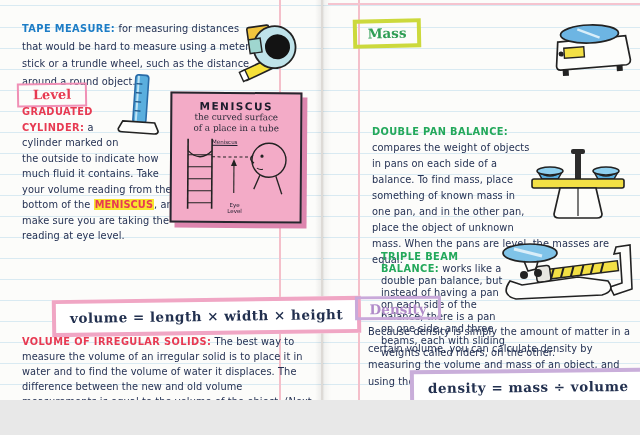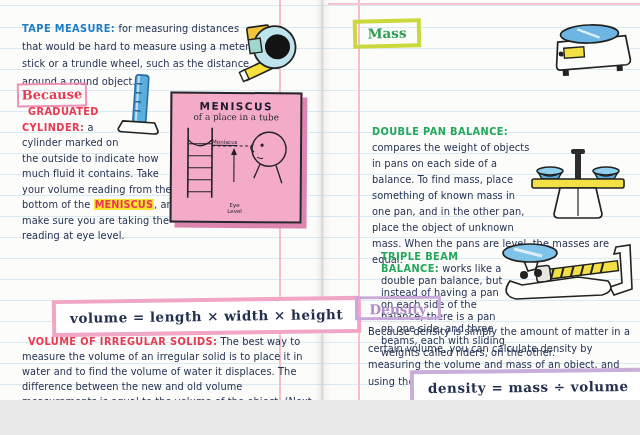--- a/index.html
+++ b/index.html
@@ -15,21 +15,21 @@
   }
   .vline{position:absolute;top:0;bottom:0;width:2px;}
   .margin-pink{background:#f4bfca;width:1.5px;}
   .spine{left:315px;width:16px;background:linear-gradient(90deg,rgba(0,0,0,0),rgba(0,0,0,0.07) 45%,rgba(0,0,0,0.10) 50%,rgba(0,0,0,0.04) 60%,rgba(0,0,0,0));}
   .spine-edge{left:321px;width:1.5px;background:#dddad6;}
   .topline{position:absolute;left:328px;top:3px;width:312px;height:1.5px;background:#f5c4cf;}
 
   .sec{position:absolute;font-size:9.8px;line-height:16px;letter-spacing:0.1px;}
   .term{font-weight:bold;letter-spacing:0.4px;}
   .t-blue{color:#1d7dc6;}
-  .t-red{color:#e73a52;margin-left:6px;}
+  .t-red{color:#e73a52;}
   .t-green{color:#23a85b;}
   .hl{background:#f9e52f;color:#e73a52;font-weight:bold;padding:0 1px;}
 
   .title-box{
     position:absolute;background:transparent;
     font-family:"DejaVu Serif","Liberation Serif",serif;
     font-weight:bold;text-align:center;
   }
   .volume-box{left:17px;top:83px;width:66px;padding:2px 0 3px;border:2.5px solid #f090b6;color:#e73a52;font-size:13px;transform:rotate(-1deg);}
   .mass-box{left:353px;top:19px;width:60px;padding:2px 0 3px;border:4px solid #ccd93c;color:#2f9e55;font-size:13.5px;transform:rotate(-1.2deg);}
@@ -81,21 +81,21 @@
       <polygon points="2,50 28,42 31,52 5,60" fill="#f6e13a" stroke="#222" stroke-width="1.6"></polygon>
       <rect x="0" y="50" width="6" height="10" fill="#fff" stroke="#222" stroke-width="1.4" transform="rotate(-17 3 55)"></rect>
       <rect x="12" y="8" width="22" height="13" rx="2" fill="#f2c53d" stroke="#222" stroke-width="1.6"></rect>
       <circle cx="37" cy="31" r="21" fill="#bfe3ea" stroke="#222" stroke-width="1.8"></circle>
       <circle cx="40" cy="31" r="12.5" fill="#131313"></circle>
       <rect x="12" y="20" width="12" height="14" fill="#9fd6cf" stroke="#222" stroke-width="1.4"></rect>
     </g>
   </svg>
 
   <div class="title-box volume-box">
-    <span>Because</span>
+    <span>Level</span>
   </div>
 
   <p class="sec" style="left:22px;top:104px;width:158px;line-height:15.5px;margin:0;">
     <span class="spacer" style="width:44px;height:40px;"></span>
     <span class="term t-red">GRADUATED CYLINDER:</span>
     <span>a cylinder marked on the outside to indicate how much fluid it contains. Take your volume reading from the bottom of the</span>
     <span class="hl">MENISCUS</span><span>, and make sure you are taking the reading at eye level.</span>
   </p>
 
   <svg class="icon" style="left:114px;top:72px;" width="52" height="64" viewBox="0 0 52 64">
@@ -105,20 +105,21 @@
       <line x1="21" y1="12" x2="27" y2="12" stroke="#1d4f80" stroke-width="1.2"></line>
       <line x1="21" y1="21" x2="27" y2="21" stroke="#1d4f80" stroke-width="1.2"></line>
       <line x1="21" y1="30" x2="27" y2="30" stroke="#1d4f80" stroke-width="1.2"></line>
       <line x1="21" y1="39" x2="27" y2="39" stroke="#1d4f80" stroke-width="1.2"></line>
       <path d="M10,50 h32 l4,8 q0,3 -4,3 h-32 q-4,0 -4,-3 z" fill="#fdfdfb" stroke="#222" stroke-width="1.6"></path>
     </g>
   </svg>
 
   <div class="meniscus-box">
     <div class="mb-title">MENISCUS</div>
+    <div class="mb-sub">the curved surface</div>
     <div class="mb-sub">of a place in a tube</div>
     <svg width="124" height="80" viewBox="0 0 124 80" style="display:block;margin-top:1px;">
       <line x1="16" y1="4" x2="16" y2="74" stroke="#222" stroke-width="1.6"></line>
       <line x1="40" y1="4" x2="40" y2="74" stroke="#222" stroke-width="1.6"></line>
       <path d="M16,16 q12,12 24,0" fill="none" stroke="#222" stroke-width="1.3"></path>
       <line x1="16" y1="20" x2="40" y2="20" stroke="#222" stroke-width="1"></line>
       <line x1="16" y1="32" x2="40" y2="32" stroke="#222" stroke-width="1"></line>
       <line x1="16" y1="44" x2="40" y2="44" stroke="#222" stroke-width="1"></line>
       <line x1="16" y1="56" x2="40" y2="56" stroke="#222" stroke-width="1"></line>
       <line x1="16" y1="68" x2="40" y2="68" stroke="#222" stroke-width="1"></line>

